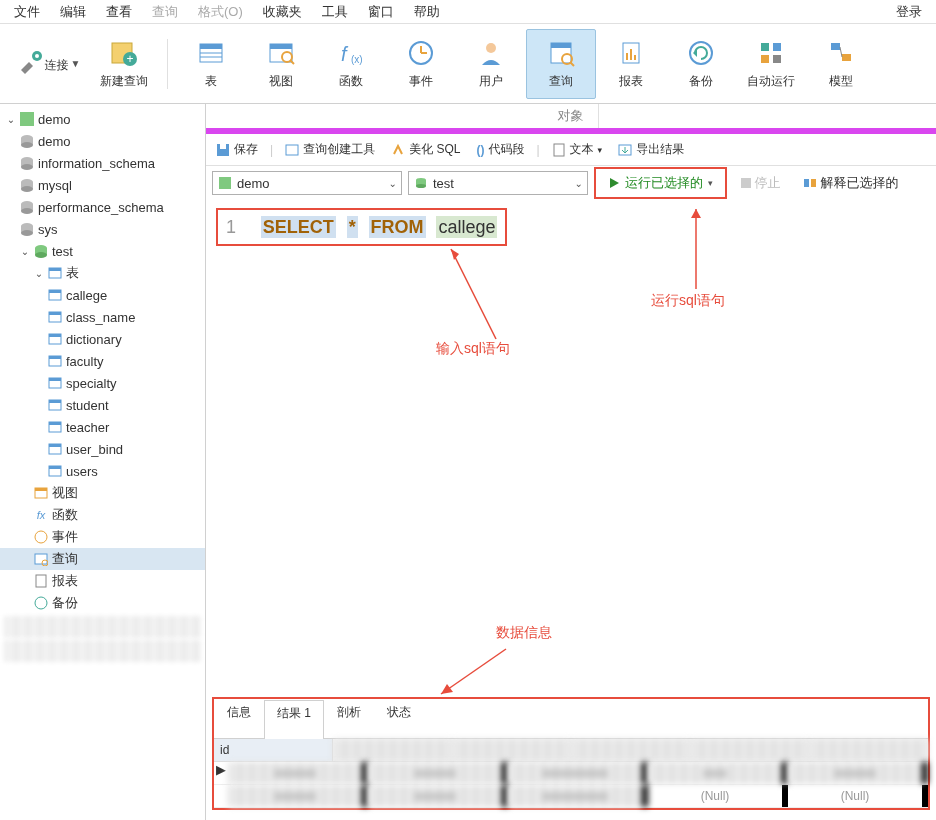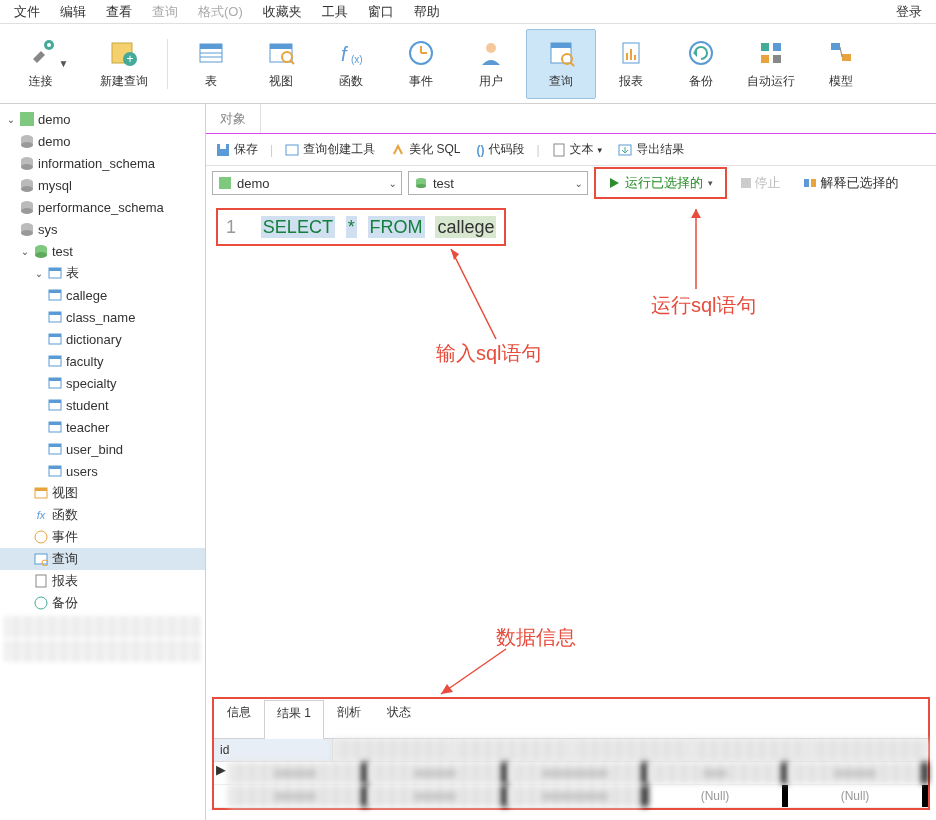--- a/index.html
+++ b/index.html
@@ -11,41 +11,41 @@
 .menubar .menu-item.disabled { color: #aaa; }
 .menubar .login { margin-left: auto; padding-right: 10px; cursor: pointer; }
 
 
 .toolbar { height: 80px; display: flex; align-items: center; border-bottom: 1px solid #d0d0d0; padding: 0 4px; }
 .tb-btn { display: flex; flex-direction: column; align-items: center; justify-content: center; width: 70px; height: 70px; cursor: pointer; border-radius: 2px; }
 .tb-btn.active { background: #cde6f7; border: 1px solid #9ac3e0; }
 .tb-btn .ico { width: 32px; height: 32px; display: flex; align-items: center; justify-content: center; }
 .tb-btn .lbl { margin-top: 4px; font-size: 12px; }
 .tb-btn.with-arrow { width: 85px; flex-direction: row; }
-.tb-btn.with-arrow .main { display: flex; flex-direction: column; align-items: center; }
+.tb-btn.with-arrow .main { display: flex; align-items: center; }
 .tb-btn.with-arrow .arrow { font-size: 10px; color: #555; margin-left: 2px; }
 .tb-sep { width: 1px; height: 50px; background: #e0e0e0; margin: 0 8px; }
 
 
 .main-area { display: flex; height: calc(100% - 104px); }
 .sidebar { width: 206px; border-right: 1px solid #d0d0d0; overflow-y: auto; padding: 4px 0; }
 .content { flex: 1; display: flex; flex-direction: column; position: relative; }
 
 
 .tree-row { display: flex; align-items: center; height: 22px; padding-left: 4px; cursor: pointer; white-space: nowrap; }
 .tree-row.sel { background: #d8e6f2; }
 .tree-row .tw { width: 14px; text-align: center; font-size: 10px; color: #555; }
 .tree-row .ti { width: 18px; height: 16px; display: inline-flex; align-items: center; justify-content: center; margin-right: 2px; }
 .ind1 { padding-left: 18px; }
 .ind2 { padding-left: 32px; }
 .ind3 { padding-left: 46px; }
 .blur-row { height: 22px; margin: 2px 4px; background: repeating-linear-gradient(90deg,#ddd,#eee 6px,#ddd 12px); border-radius:2px; opacity:0.6; filter: blur(2px); }
 
 
-.tabstrip { height: 30px; border-bottom: 1px solid #d946ef; display: flex; align-items: stretch; }
+.tabstrip { height: 30px; border-bottom: 6px solid #d946ef; display: flex; align-items: stretch; justify-content: center; }
 .tab { display: flex; align-items: center; padding: 0 14px; border-right: 1px solid #e0e0e0; cursor: pointer; color: #888; }
 .tab.active { background: #fff; color: #333; border-bottom: 2px solid #fff; margin-bottom: -1px; }
 .tab .ti { margin-right: 6px; }
 
 
 .subbar { height: 32px; border-bottom: 1px solid #e0e0e0; display: flex; align-items: center; padding: 0 6px; gap: 8px; font-size: 12px; }
 .sub-btn { display: flex; align-items: center; gap: 4px; cursor: pointer; padding: 2px 4px; }
 .sub-sep { color: #ccc; }
 
 
@@ -58,25 +58,25 @@
 .combo .ca { font-size: 10px; color: #555; }
 .run-btn { display: flex; align-items: center; gap: 5px; height: 24px; padding: 0 10px; cursor: pointer; color: #228B22; }
 .run-box { border: 2px solid #e74c3c; padding: 2px; display: flex; align-items: center; }
 .act-btn { display: flex; align-items: center; gap: 4px; height: 24px; padding: 0 8px; cursor: pointer; justify-content: flex-end; }
 .act-btn.disabled { color: #bbb; }
 
 
 .sql-wrap { padding: 8px 10px; }
 .sql-box { border: 2px solid #e74c3c; padding: 6px 8px; display: inline-block; font-family: Consolas, monospace; font-size: 18px; background: #fff; }
 .sql-ln { color: #999; margin-right: 14px; }
-.sql-kw { color: #15803d; background: #d0e0f0; padding: 1px 2px; }
+.sql-kw { color: #a16207; background: #d0e0f0; padding: 1px 2px; font-weight: bold; }
 .sql-tbl { color: #333; background: #d8e8d0; padding: 1px 2px; }
 
 
-.anno { position: absolute; color: #e74c3c; font-size: 20px; font-weight: 400; pointer-events: none; }
+.anno { position: absolute; color: #e74c3c; font-size: 14px; font-weight: 400; pointer-events: none; }
 .arrow-svg { position: absolute; pointer-events: none; }
 
 
 .result-box { position: absolute; left: 6px; right: 6px; bottom: 10px; border: 2px solid #e74c3c; background: #fff; }
 .res-tabs { display: flex; height: 40px; align-items: stretch; border-bottom: 1px solid #d0d0d0; font-size: 12px; }
 .res-tab { padding: 4px 12px; cursor: pointer; border: 1px solid transparent; border-bottom: none; }
 .res-tab.active { border-color: #d0d0d0; background: #fff; position: relative; top: 1px; }
 .res-grid { }
 .res-hdr { display: flex; background: #f5f5f5; border-bottom: 1px solid #ddd; }
 .res-hdr .cell { flex: 1; padding: 4px 6px; border-right: 1px solid #ddd; font-size: 12px; }

